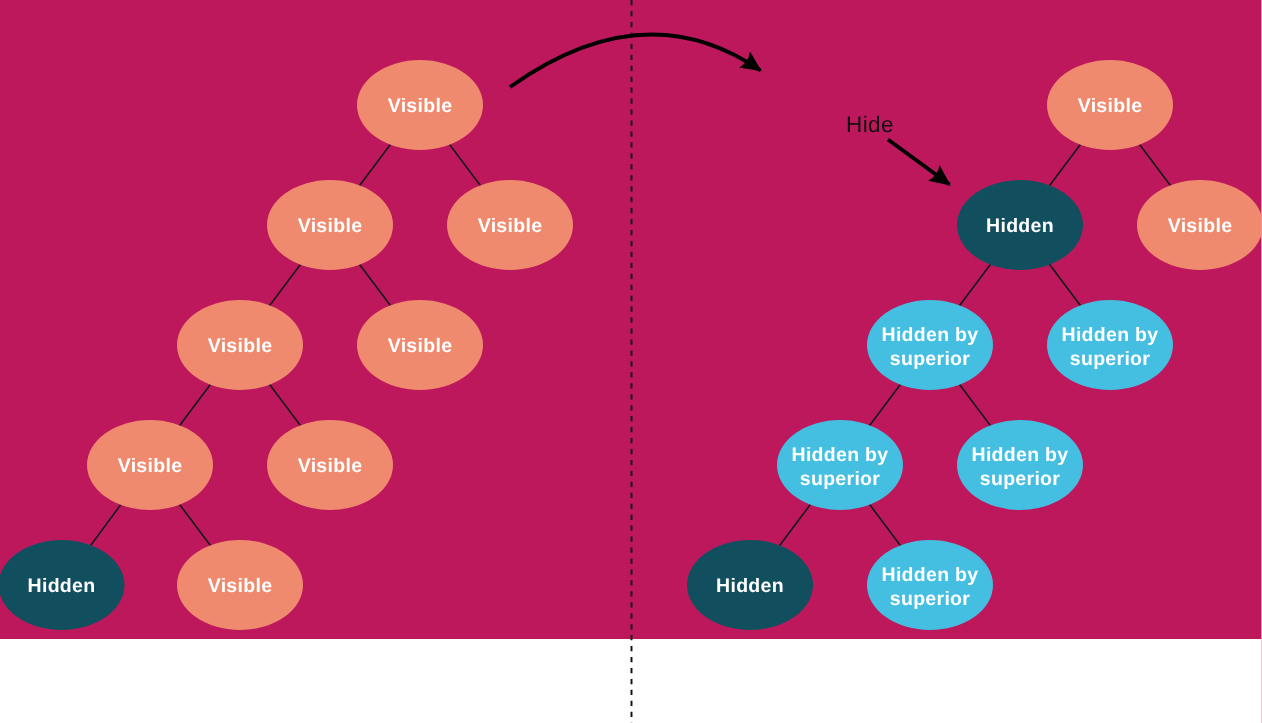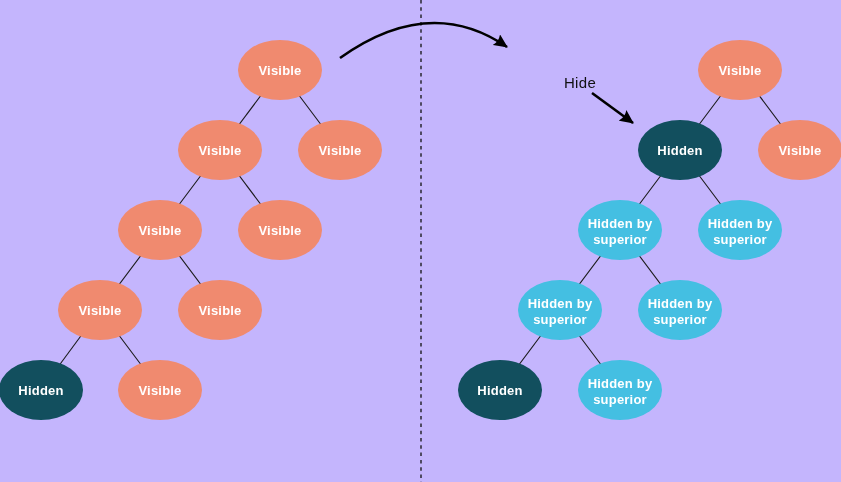--- a/index.html
+++ b/index.html
@@ -7,22 +7,22 @@
     padding: 0;
     background: #ffffff;
     width: 841px;
     height: 482px;
     overflow: hidden;
     font-family: "Liberation Sans", sans-serif;
   }
   #stage {
     position: relative;
     width: 841px;
-    height: 482px;
-    background: #c4b5fd;
+    height: 426px;
+    background: #be185d;
   }
   svg text {
     font-family: "Liberation Sans", "DejaVu Sans", sans-serif;
   }
   .node-label {
     font-size: 13px;
     font-weight: 600;
     letter-spacing: 0.2px;
   }
   .annotation-label {

